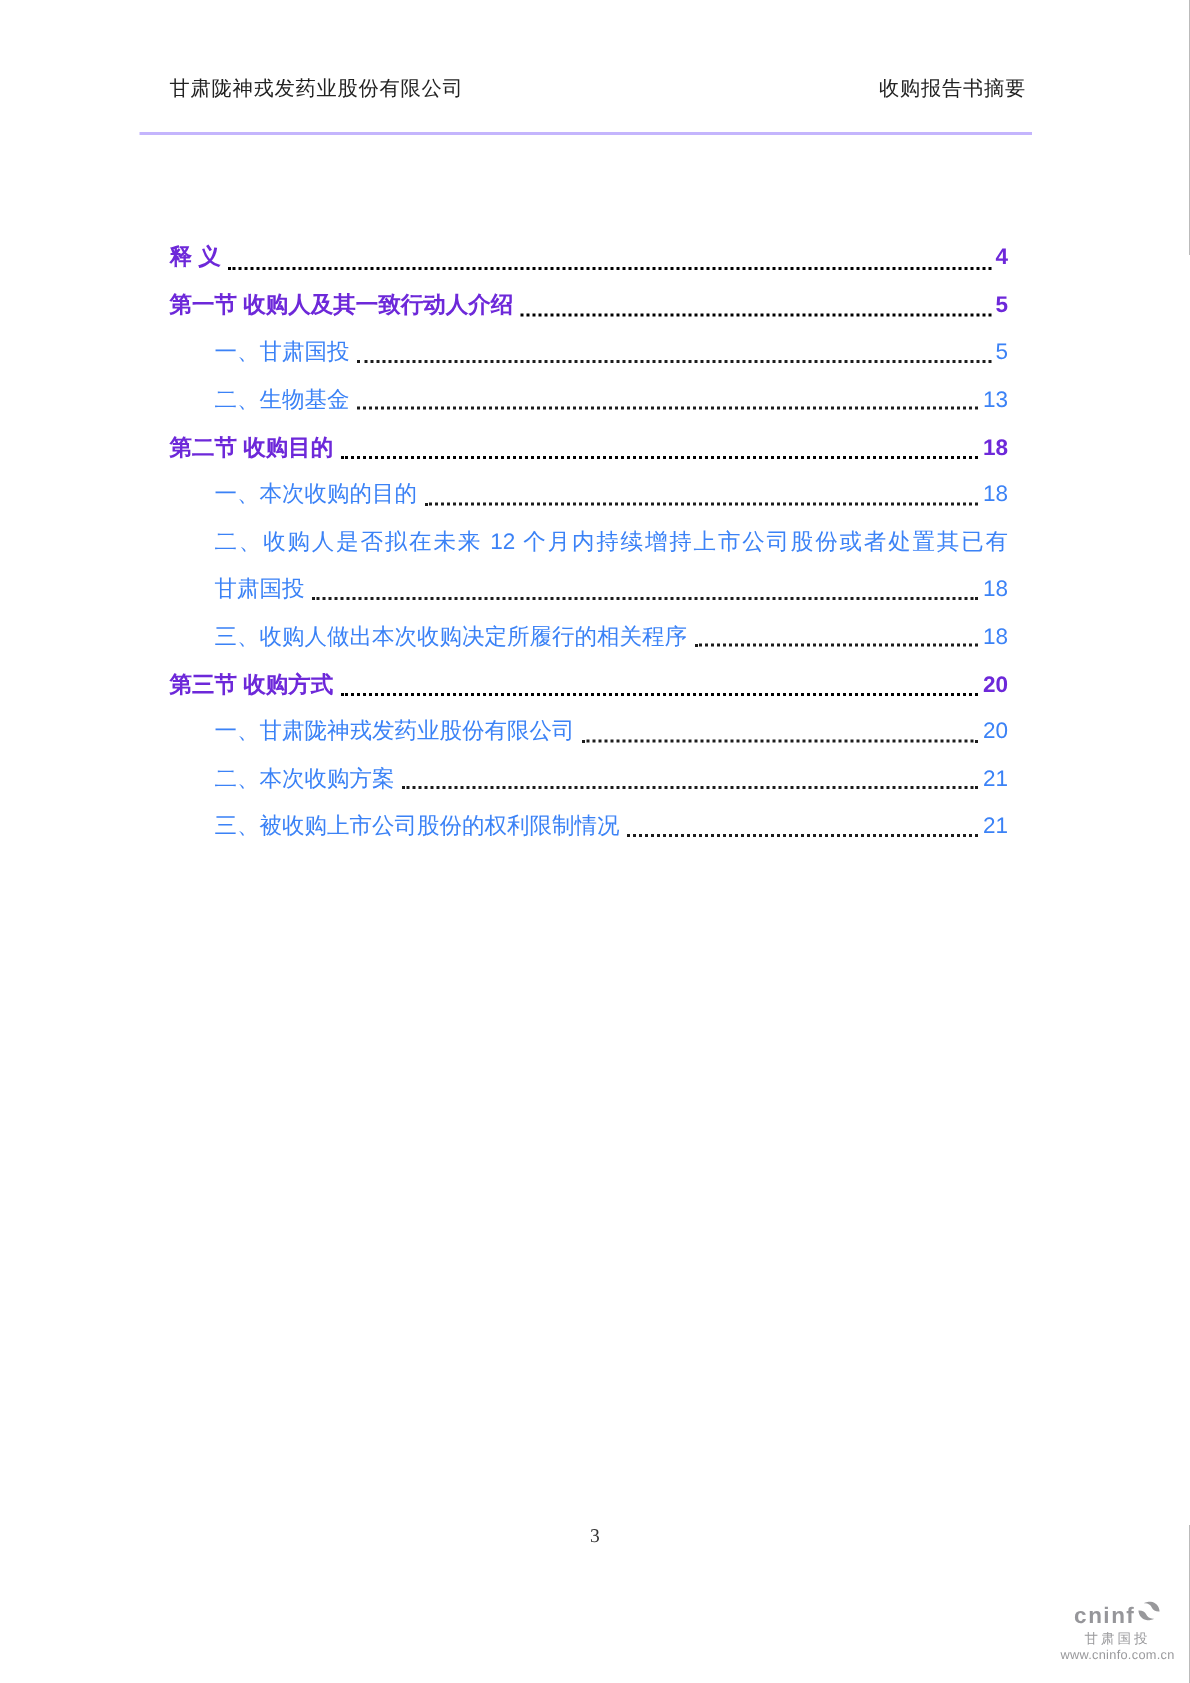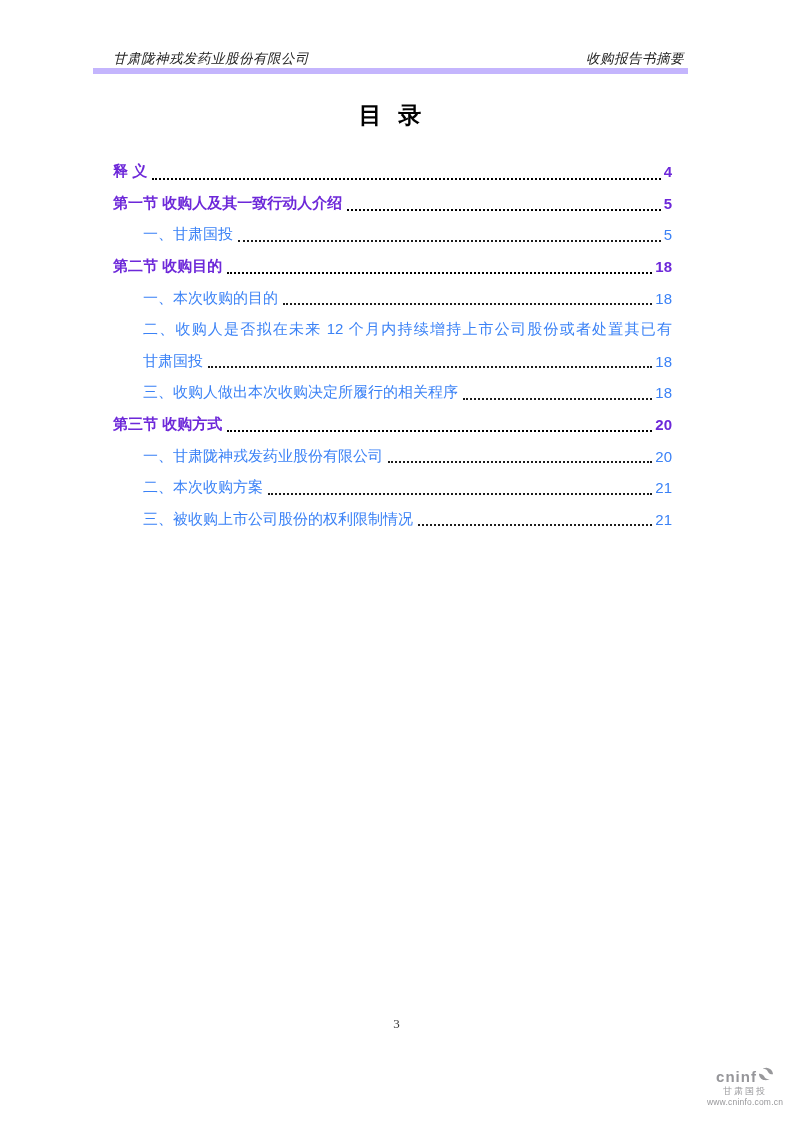--- a/index.html
+++ b/index.html
@@ -4,21 +4,21 @@
 <style>
   html,body { margin:0; padding:0; background:#888; }
   .page {
     position:relative; width:793px; height:1122px; margin:0 auto;
     background:#ffffff; overflow:hidden;
     font-family:"Liberation Sans", sans-serif; color:#111;
   }
   
   .doc-header {
     position:absolute; top:50px; left:93px; width:595px;
-    border-bottom:6px solid #c4b5fd; padding-bottom:0;font-style:italic;
+    border-bottom:2px solid #c4b5fd; padding-bottom:20px;
   }
   .doc-header-inner {
     display:flex; justify-content:space-between; align-items:flex-end;
     font-family:"Liberation Serif", serif; font-size:13.5px; color:#222;
     padding:0 4px 0 20px; letter-spacing:0.5px;
   }
   
   .doc-title {
     position:absolute; top:100px; left:113px; width:559px;
     text-align:center; font-size:23px; font-weight:bold; color:#000;
@@ -68,37 +68,41 @@
 
 <div class="page">
 
   <div class="doc-header">
     <div class="doc-header-inner">
       <span>甘肃陇神戎发药业股份有限公司</span>
       <span>收购报告书摘要</span>
     </div>
   </div>
 
-  <div class="doc-title">目 录</div>
 
   <div class="toc" id="toc">
       <div class="toc-row bold">
         <span class="toc-label">释 义</span>
         <span class="toc-leader"></span>
         <span class="toc-page">4</span>
       </div>
       <div class="toc-row bold">
         <span class="toc-label">第一节 收购人及其一致行动人介绍</span>
         <span class="toc-leader"></span>
         <span class="toc-page">5</span>
       </div>
       <div class="toc-row indent">
         <span class="toc-label">一、甘肃国投</span>
         <span class="toc-leader"></span>
         <span class="toc-page">5</span>
+      </div>
+      <div class="toc-row indent">
+        <span class="toc-label">二、生物基金</span>
+        <span class="toc-leader"></span>
+        <span class="toc-page">13</span>
       </div>
       <div class="toc-row bold">
         <span class="toc-label">第二节 收购目的</span>
         <span class="toc-leader"></span>
         <span class="toc-page">18</span>
       </div>
       <div class="toc-row indent">
         <span class="toc-label">一、本次收购的目的</span>
         <span class="toc-leader"></span>
         <span class="toc-page">18</span>

